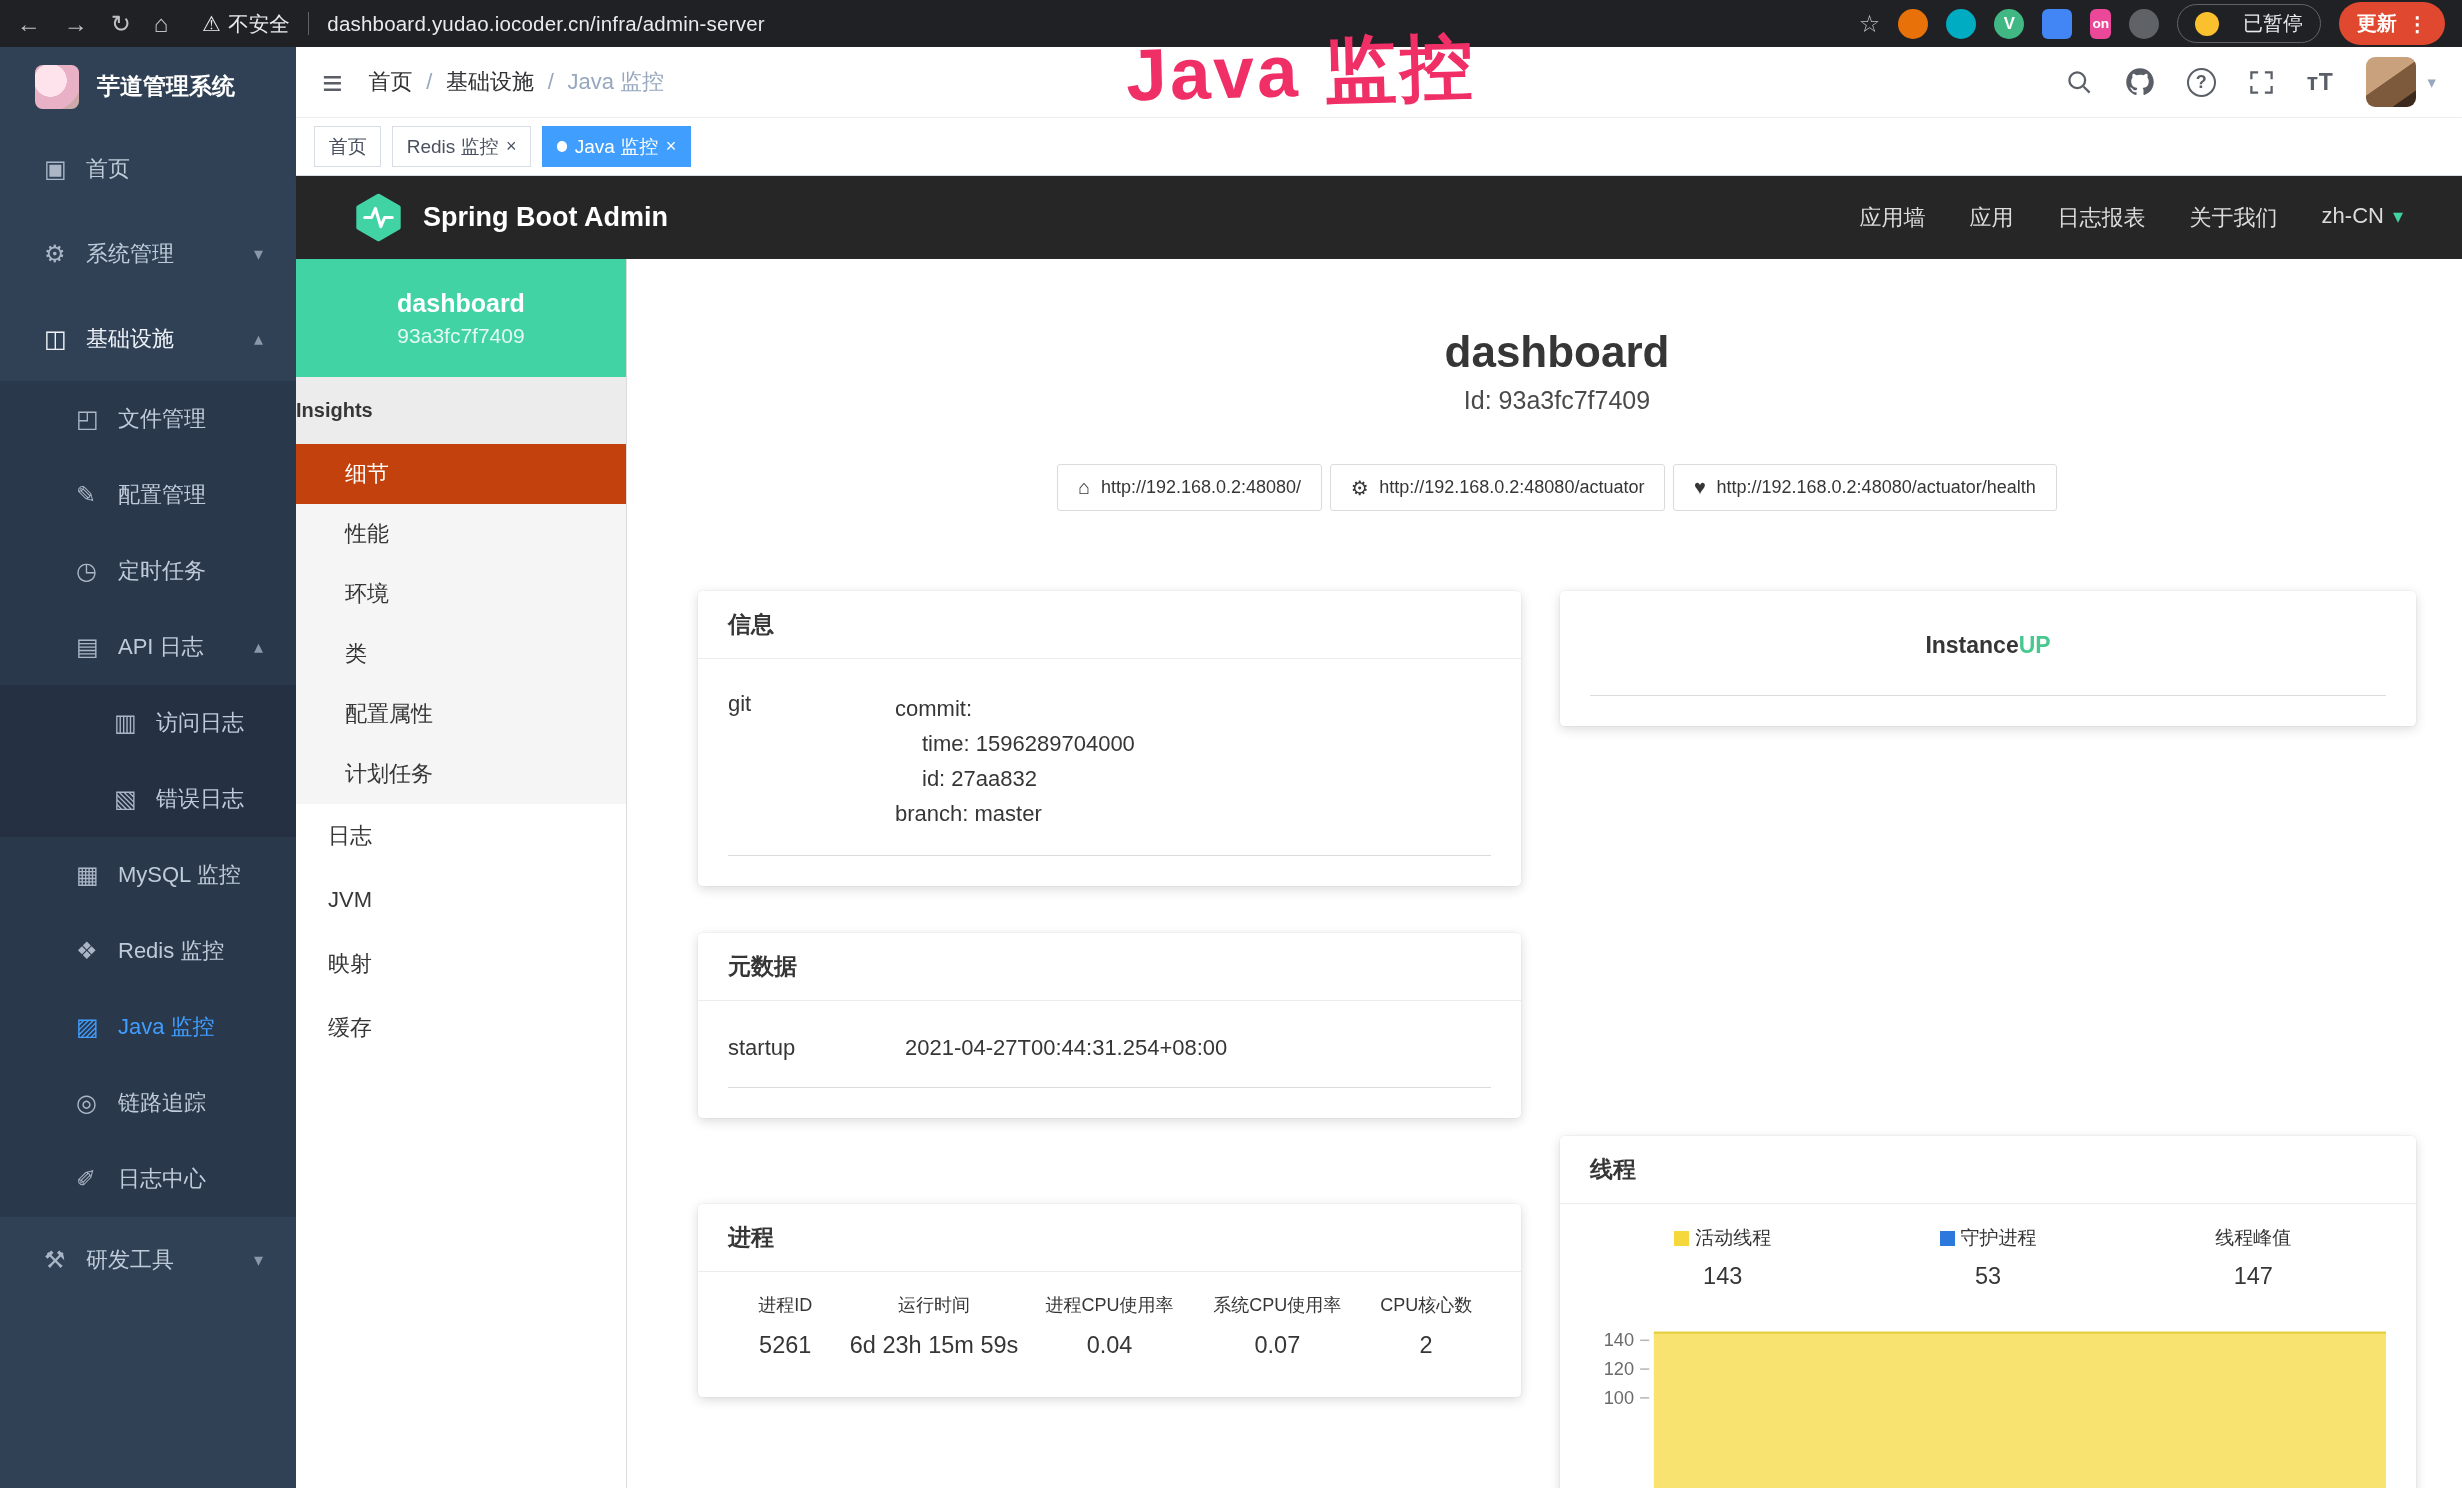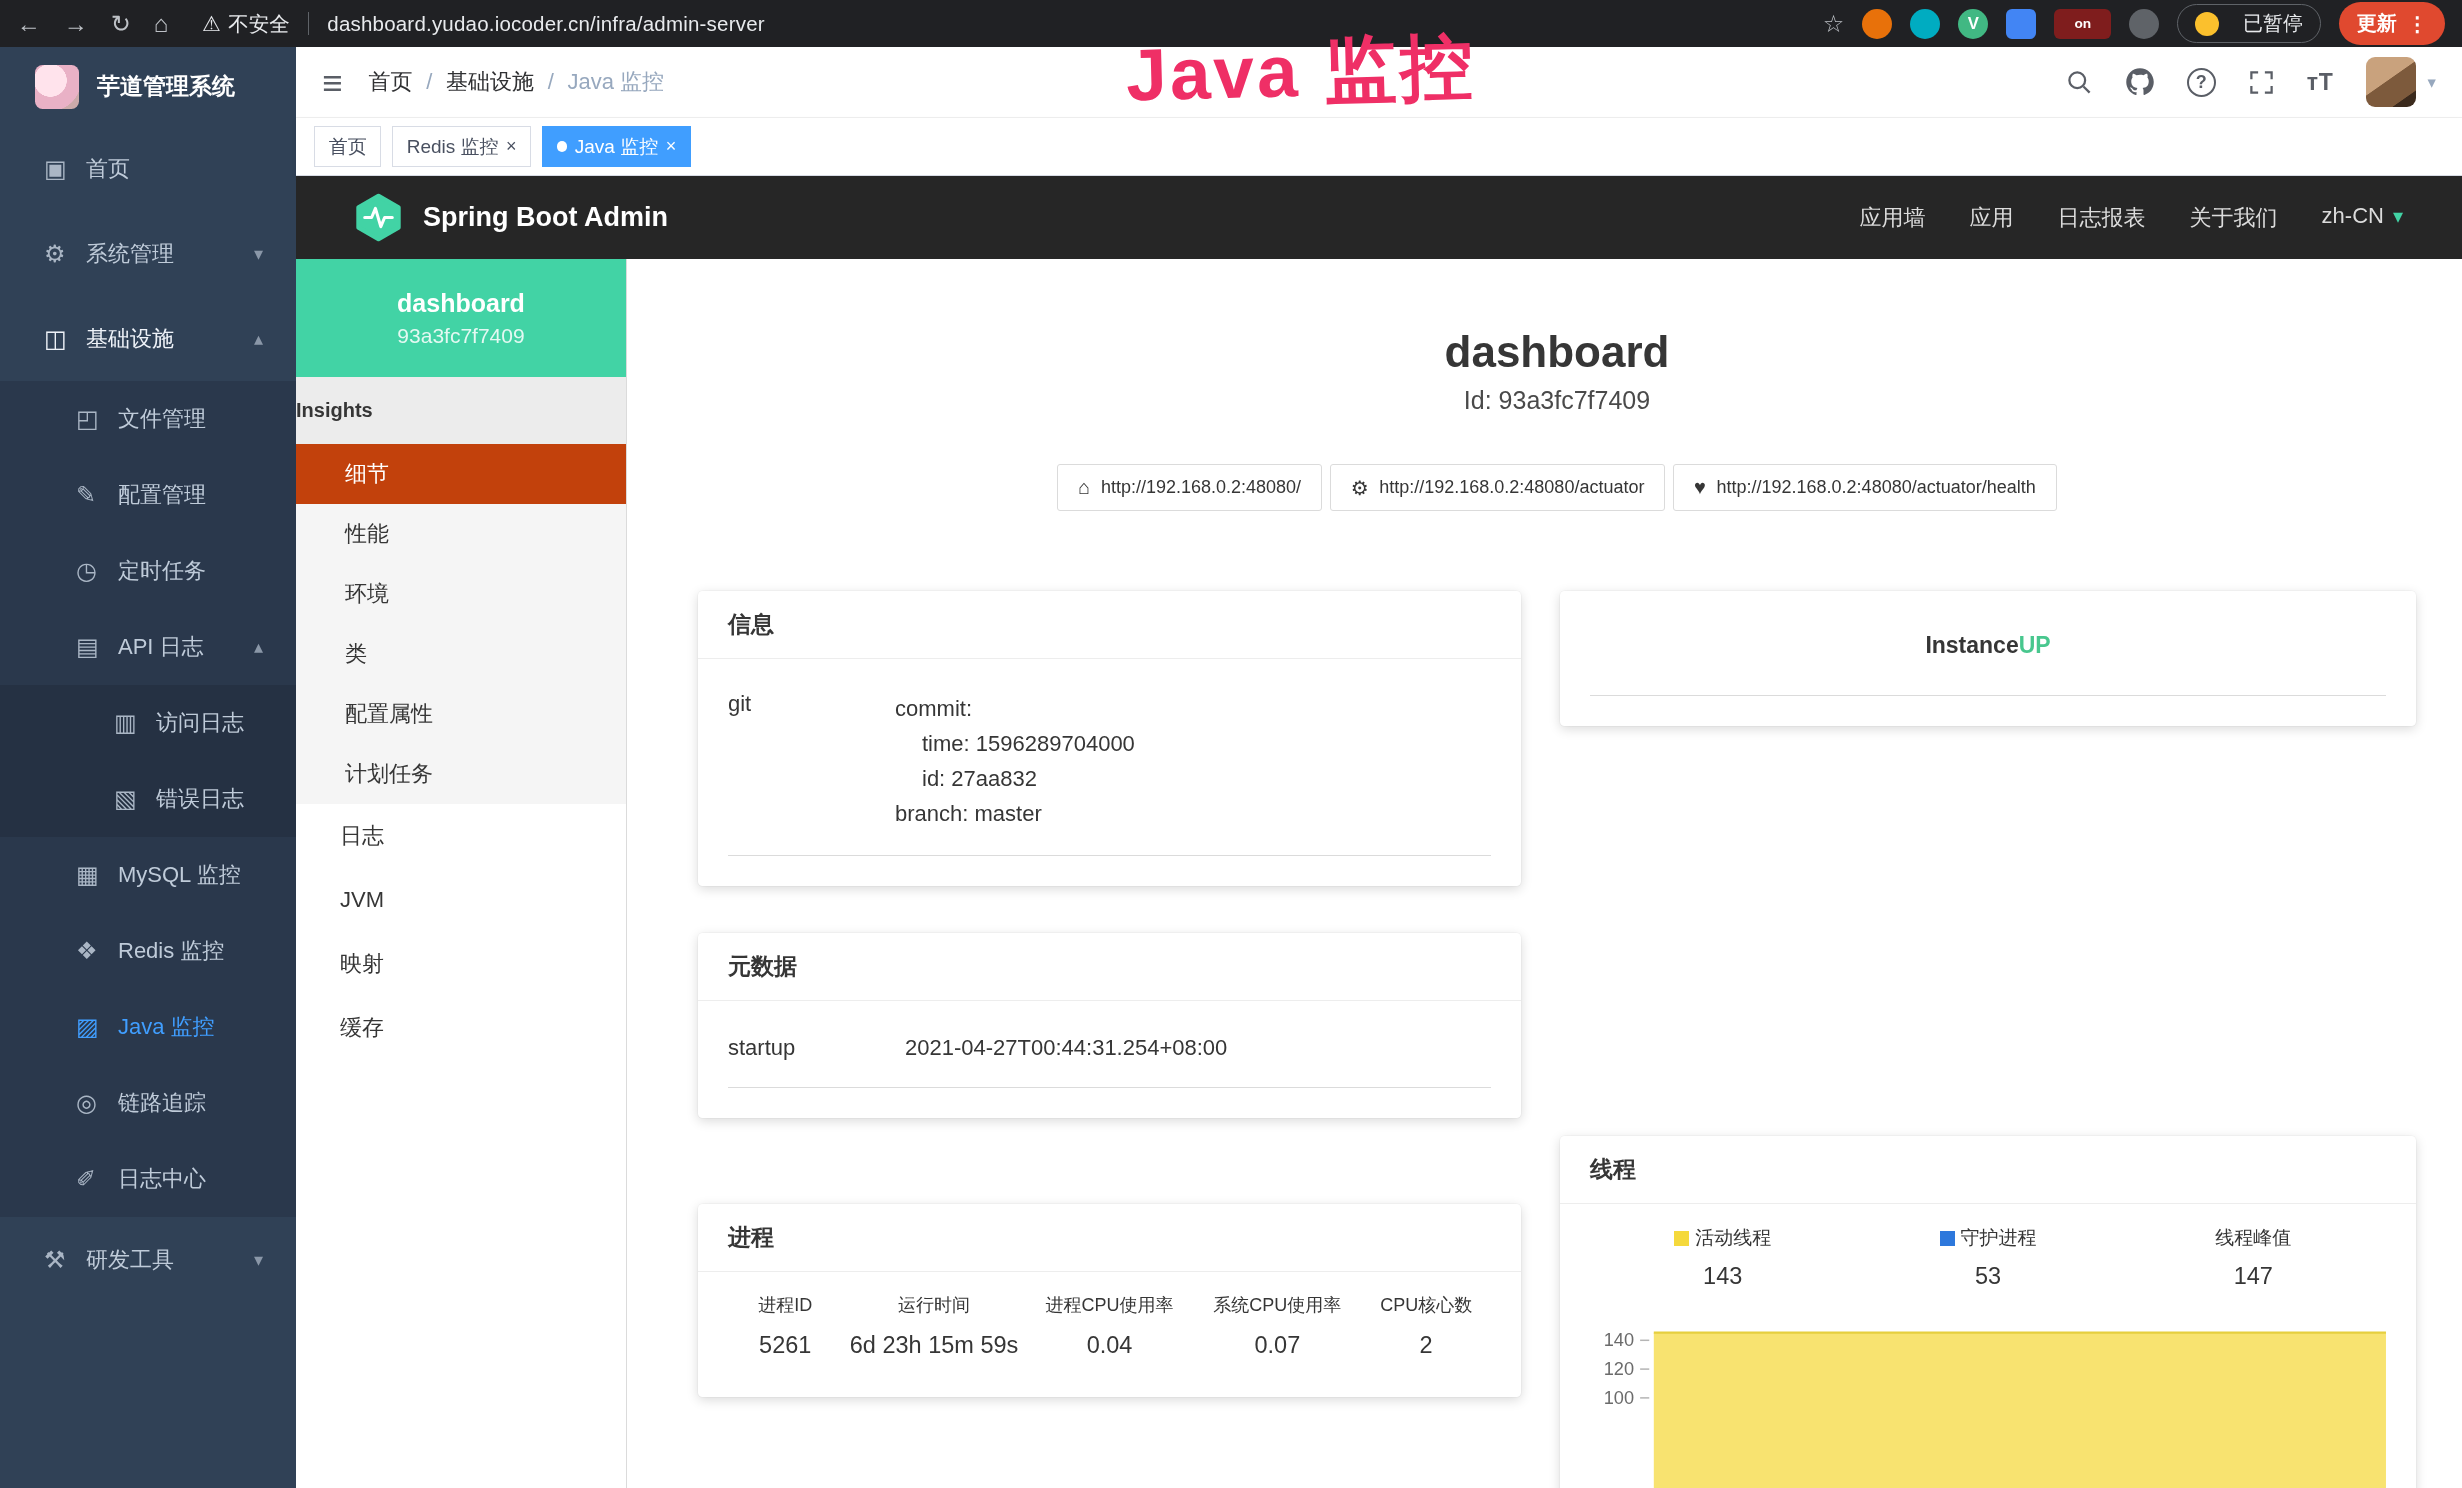--- a/index.html
+++ b/index.html
@@ -15,21 +15,21 @@
   .bb-sec { display:flex; align-items:center; gap:7.6px; color:#e8eaed; }
   .bb-warn { color:#e8eaed; font-size:21px; }
   .bb-sep { width:1.5px; height:23px; background:#5f6368; margin:0 6px; }
   .bb-url { color:#e8eaed; font-size:20.5px; letter-spacing:0.2px; }
   .bb-right { margin-left:auto; display:flex; align-items:center; gap:18px; }
   .ext { width:30px; height:30px; border-radius:50%; display:flex; align-items:center; justify-content:center; font-size:16.7px; font-weight:bold; color:#fff; }
   .ext1 { background:#e8710a; }
   .ext2 { background:#00acc1; }
   .ext3 { background:#41b883; }
   .ext4 { background:#4285f4; border-radius:6px; }
-  .ext5 { background:#7f1d1d; border-radius:6px; font-size:13.7px; width:57px; }
+  .ext5 { background:#ec4899; border-radius:6px; font-size:13.7px; width:21px; }
   .ext6 { background:#5f6368; }
   .profile-pill { display:flex; align-items:center; gap:24px; border:1.5px solid #5f6368; border-radius:30px; padding:4.6px 16.7px; font-size:20px; color:#e8eaed; }
   .emoji-face { width:24px; height:24px; border-radius:50%; background:#fbc02d; }
   .update-pill { display:flex; align-items:center; gap:10.6px; background:#e0492f; border-radius:30px; padding:7.6px 18px; color:#fff; font-size:20px; font-weight:bold; }
 
   
   .app { flex:1; display:flex; min-height:0; }
 
   
   .sidebar { flex:0 0 296px; background:#304156; overflow:hidden; }
@@ -78,21 +78,21 @@
   .locale-caret { color:#42d3a5; font-size:20px; }
 
   .sba-body { flex:1; display:flex; min-height:0; }
   .sba-sidebar { flex:0 0 331px; border-right:0.8px solid #dbdbdb; background:#fff; display:flex; flex-direction:column; }
   .instance-head { flex:0 0 118px; background:#42d3a5; color:#fff; display:flex; flex-direction:column; justify-content:center; align-items:center; gap:6px; cursor:pointer; }
   .instance-name { font-size:25px; font-weight:bold; }
   .instance-id { font-size:21px; color:rgba(255,255,255,.85); }
   .section-label { flex:0 0 67px; display:flex; align-items:center; background:#ececec; color:#363636; font-weight:bold; font-size:20px; }
   .m-item { flex:0 0 60px; display:flex; align-items:center; padding-left:49px; background:#f5f5f5; color:#363636; font-size:22px; cursor:pointer; }
   .m-item.active { background:#c2410c; color:#fff; }
-  .m-root { flex:0 0 64px; display:flex; align-items:center; padding-left:44px; background:#fff; color:#363636; font-size:22px; cursor:pointer; }
+  .m-root { flex:0 0 64px; display:flex; align-items:center; padding-left:32px; background:#fff; color:#363636; font-size:22px; cursor:pointer; }
 
   .sba-main { flex:1; overflow:hidden; padding:68px 46px 0 71px; background:#fff; }
   .page-title { text-align:center; font-size:44px; font-weight:bold; color:#363636; }
   .page-sub { text-align:center; font-size:25px; color:#4a4a4a; margin-top:9px; }
   .links-row { display:flex; justify-content:center; gap:7.6px; margin-top:49px; }
   .link-btn { display:flex; align-items:center; gap:10.6px; border:0.8px solid #dbdbdb; border-radius:3px; background:#fff; padding:10.6px 20px; font-size:18px; color:#363636; cursor:pointer; }
   .link-ic { font-size:20px; }
 
   .cards { display:grid; grid-template-columns:1fr 1.04fr; gap:39px; margin-top:80px; align-items:start; }
   .card { background:#fff; border-radius:4.6px; box-shadow:0 3px 12px rgba(10,10,10,.15), 0 0 0 0.8px rgba(10,10,10,.03); }

